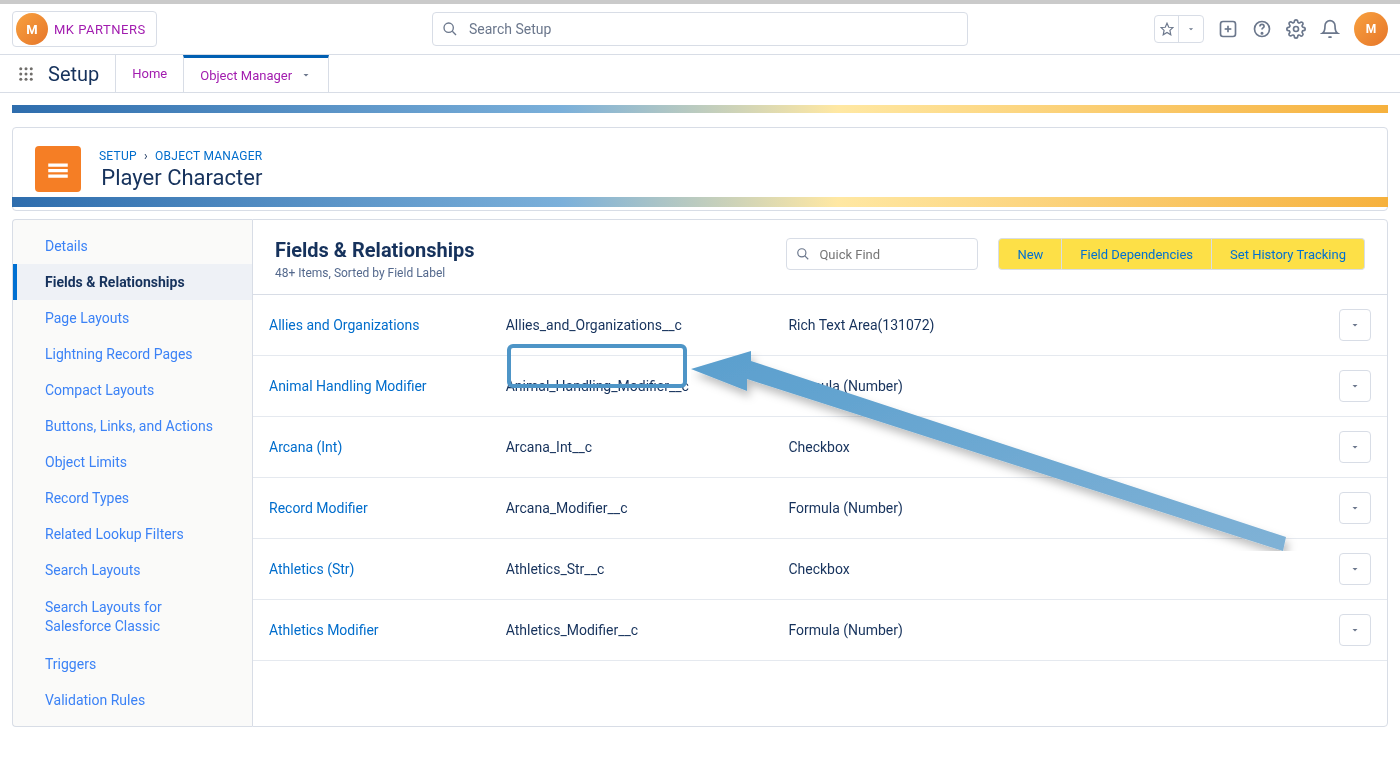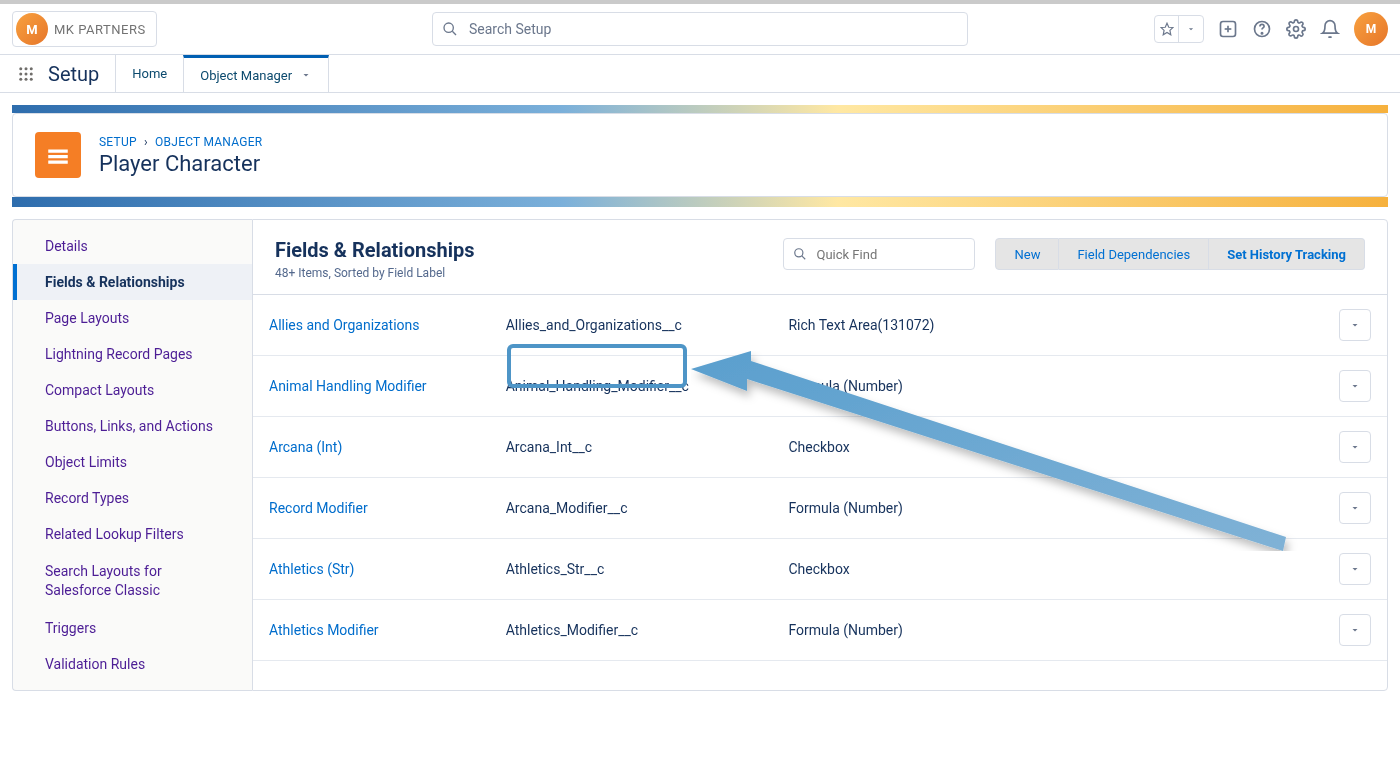--- a/index.html
+++ b/index.html
@@ -2,76 +2,76 @@
 <html><head>
 <meta charset="utf-8">
 <style>
 * { margin: 0; padding: 0; box-sizing: border-box; font-family: -apple-system, BlinkMacSystemFont, "Segoe UI", Roboto, Helvetica, Arial, sans-serif; }
 body { background: #fff; color: #16325c; }
 
 
 .topbar { height: 55px; border-top: 4px solid #cacaca; border-bottom: 1px solid #d8dde6; display: flex; align-items: center; padding: 0 12px; background: #fff; position: relative; }
 .brand-box { border: 1px solid #d8dde6; border-radius: 4px; height: 36px; display: flex; align-items: center; padding: 0 10px 0 3px; gap: 6px; }
 .brand-logo { width: 32px; height: 32px; border-radius: 50%; background: linear-gradient(135deg,#f8a13f,#e6762a); display: flex; align-items: center; justify-content: center; color: #fff; font-weight: 700; font-size: 13px; }
-.brand-text { color: #737373; font-size: 13px; letter-spacing: .5px; }
+.brand-text { color: #a21caf; font-size: 13px; letter-spacing: .5px; }
 .search-wrap { position: absolute; left: 50%; transform: translateX(-50%); width: 536px; }
 .search-wrap .search { height: 34px; width: 100%; border: 1px solid #d8dde6; border-radius: 4px; padding: 0 10px 0 36px; font-size: 14px; color: #16325c; }
 .search-wrap .search::placeholder { color: #6b778c; }
 .search-wrap .mag { position: absolute; left: 10px; top: 50%; transform: translateY(-50%); width: 16px; height: 16px; color: #6b778c; }
 .top-actions { margin-left: auto; display: flex; align-items: center; gap: 14px; }
 .fav-btn { height: 28px; border: 1px solid #d8dde6; border-radius: 4px; display: flex; }
 .fav-btn span { display:flex; align-items:center; justify-content:center; width:24px; color:#6b778c; }
 .fav-btn span:first-child { border-right: 1px solid #d8dde6; }
 .topicon { width: 20px; height: 20px; color: #6b778c; cursor: pointer; }
 .avatar { width: 34px; height: 34px; border-radius: 50%; background: linear-gradient(135deg,#f8a13f,#e6762a); display:flex; align-items:center; justify-content:center; color:#fff; font-weight:700; font-size:12px; }
 
 
 .navbar { height: 38px; border-bottom: 1px solid #d8dde6; display: flex; align-items: stretch; padding: 0 12px; gap: 0; background: #fff; }
 .waffle { width: 28px; display:flex; align-items:center; justify-content:center; color:#706e6b; cursor:pointer; }
 .nav-title { font-size: 20px; font-weight: 400; color: #16325c; display:flex; align-items:center; padding: 0 16px 0 8px; }
-.nav-item { display:flex; align-items:center; padding: 0 16px; font-size: 13px; color:#0c4a6e; border-left:1px solid #d8dde6; cursor:pointer; }
+.nav-item { display:flex; align-items:center; padding: 0 16px; font-size: 13px; color:#a21caf; border-left:1px solid #d8dde6; cursor:pointer; }
 .nav-item.dd { gap:8px; border-right:1px solid #d8dde6; border-top: 3px solid #005fb2; padding-top:0; }
 .nav-item.dd .chev-icon { width:12px; height:12px; color:#6b778c; }
 
 
 .banner-wrap { padding: 12px; }
 .banner-card { background:#fff; border:1px solid #d8dde6; border-radius:4px; margin: 0 0; padding: 18px 22px; display:flex; align-items:center; gap:18px; }
-.banner-card { position: relative; top: 0; }
+.banner-card { position: relative; top: 14px; text-align: right; }
 .banner-outer { position: relative; padding: 8px 0 10px; }
 .banner-outer::before, .banner-outer::after { content:""; position:absolute; left:0; right:0; height:8px; background: linear-gradient(90deg,#2e6dad 0%, #7bb0da 40%, #ffe8a3 60%, #f6b13d 100%); }
 .banner-outer::before { top:0; }
 .banner-outer::after { bottom:0; height:10px; }
 .obj-icon { width:46px; height:46px; border-radius:4px; background:#f57e25; display:flex; align-items:center; justify-content:center; }
 .obj-icon svg { width:26px; height:26px; color:#fff; }
 .crumbs { font-size: 12px; color:#006dcc; text-transform: uppercase; letter-spacing:.02em; }
 .crumb-sep { color:#16325c; padding: 0 4px; }
 .obj-title { font-size: 22px; font-weight: 400; color:#16325c; margin-top: 2px; }
 
 
 .content { display:flex; padding: 0 12px 12px; gap: 0; }
 .sidebar { width: 240px; min-width:240px; background:#fafaf9; border:1px solid #d8dde6; border-right:0; border-radius:4px 0 0 4px; padding: 8px 0; }
 .side-item { padding: 10px 32px; font-size: 14px; color:#0070d2; cursor:pointer; }
 .side-item.active { background:#eef1f6; font-weight:700; color:#16325c; position:relative; }
 .side-item.active::before { content:""; position:absolute; left:0; top:0; bottom:0; width:4px; background:#0070d2; }
-.side-item:not(.active) { color:#4c1d95; }
+.side-item:not(.active) { color:#3b82f6; }
 .side-item.multi { line-height:1.35; }
 
 .main { flex:1; border:1px solid #d8dde6; border-radius:0 4px 4px 0; background:#fff; display:flex; flex-direction:column; min-width:0; }
 .main-header { padding: 18px 22px 14px; display:flex; align-items:flex-start; gap:16px; border-bottom:1px solid #d8dde6; }
 .main-title { font-size:20px; font-weight:700; color:#16325c; }
 .main-sub { font-size:12px; color:#54698d; margin-top:4px; }
 .main-actions { margin-left:auto; display:flex; gap:20px; align-items:center; }
 .qfind-wrap { position:relative; }
 .qfind { height:32px; width:192px; border:1px solid #d8dde6; border-radius:4px; padding:0 10px 0 32px; font-size:13px; }
 .qfind-wrap .mag { position:absolute; left:10px; top:50%; transform:translateY(-50%); width:14px; height:14px; color:#6b778c; }
 .btn-group { display:flex; }
-.btn { height:32px; padding:0 18px; font-size:13px; color:#0070d2; background:#e5e5e5; border:1px solid #d8dde6; cursor:pointer; display:flex; align-items:center; }
+.btn { height:32px; padding:0 18px; font-size:13px; color:#0070d2; background:#fde047; border:1px solid #d8dde6; cursor:pointer; display:flex; align-items:center; }
 .btn-group .btn:not(:first-child){ border-left:0; }
 .btn-group .btn:first-child{ border-radius:4px 0 0 4px; }
-.btn-group .btn:last-child{ border-radius:0 4px 4px 0;font-weight:bold; }
+.btn-group .btn:last-child{ border-radius:0 4px 4px 0; }
 
 .table-wrap { overflow:auto; position: relative; }
 table { width:100%; border-collapse:collapse; }
 tbody td { padding: 14px 16px; border-bottom:1px solid #e5e9ef; font-size:14px; vertical-align: middle; }
 td.label a { color:#006dcc; }
 td.api { color:#16325c; }
 td.type { color:#16325c; }
 td.act { width:56px; text-align:right; }
 .row-menu { width:32px; height:32px; border:1px solid #d8dde6; border-radius:4px; display:inline-flex; align-items:center; justify-content:center; cursor:pointer; color:#6b778c; }
 
@@ -184,20 +184,21 @@
   <div class="sidebar">
     <div class="side-item">Details</div>
     <div class="side-item active">Fields &amp; Relationships</div>
     <div class="side-item">Page Layouts</div>
     <div class="side-item">Lightning Record Pages</div>
     <div class="side-item">Compact Layouts</div>
     <div class="side-item">Buttons, Links, and Actions</div>
     <div class="side-item">Object Limits</div>
     <div class="side-item">Record Types</div>
     <div class="side-item">Related Lookup Filters</div>
+    <div class="side-item">Search Layouts</div>
     <div class="side-item multi">Search Layouts for Salesforce Classic</div>
     <div class="side-item">Triggers</div>
     <div class="side-item">Validation Rules</div>
   </div>
 
   <div class="main">
     <div class="main-header">
       <div>
         <div class="main-title">Fields &amp; Relationships</div>
         <div class="main-sub">48+ Items, Sorted by Field Label</div>

